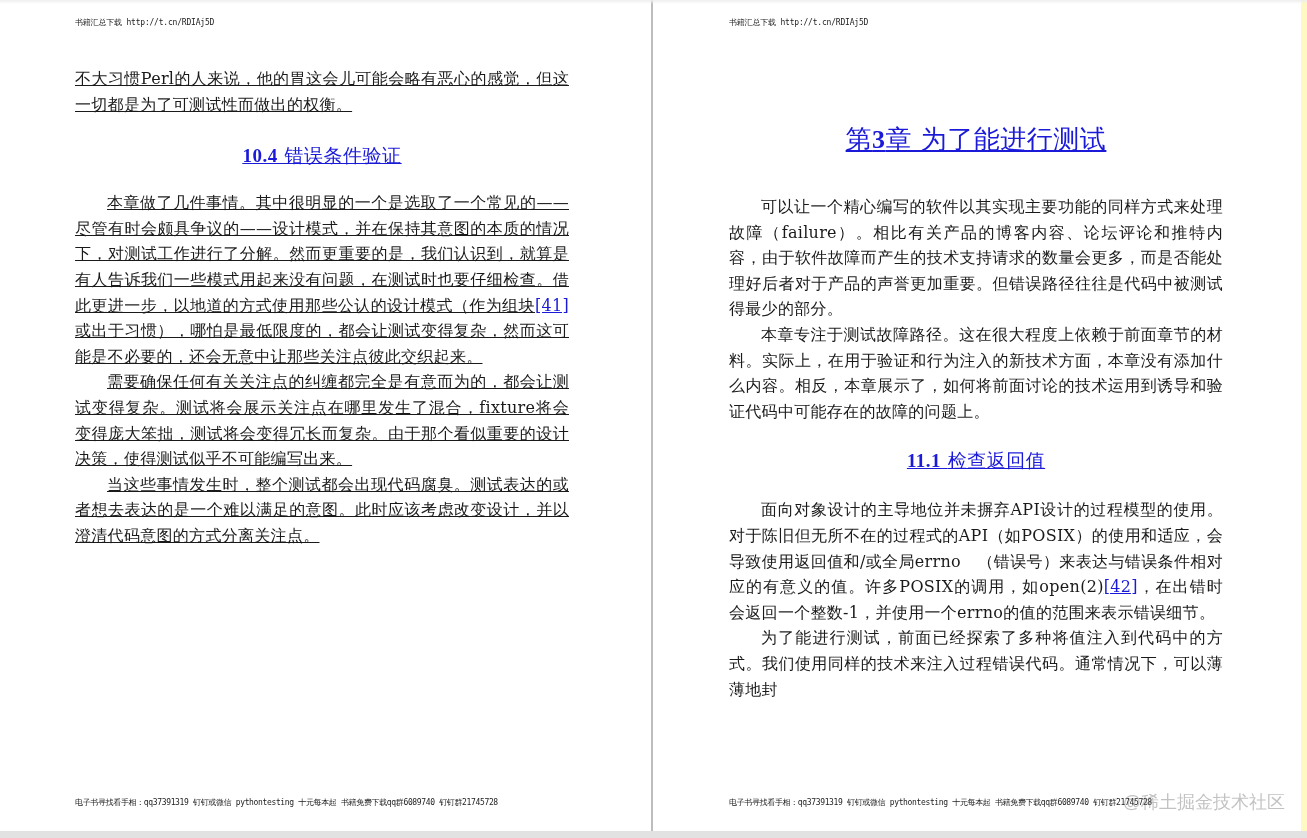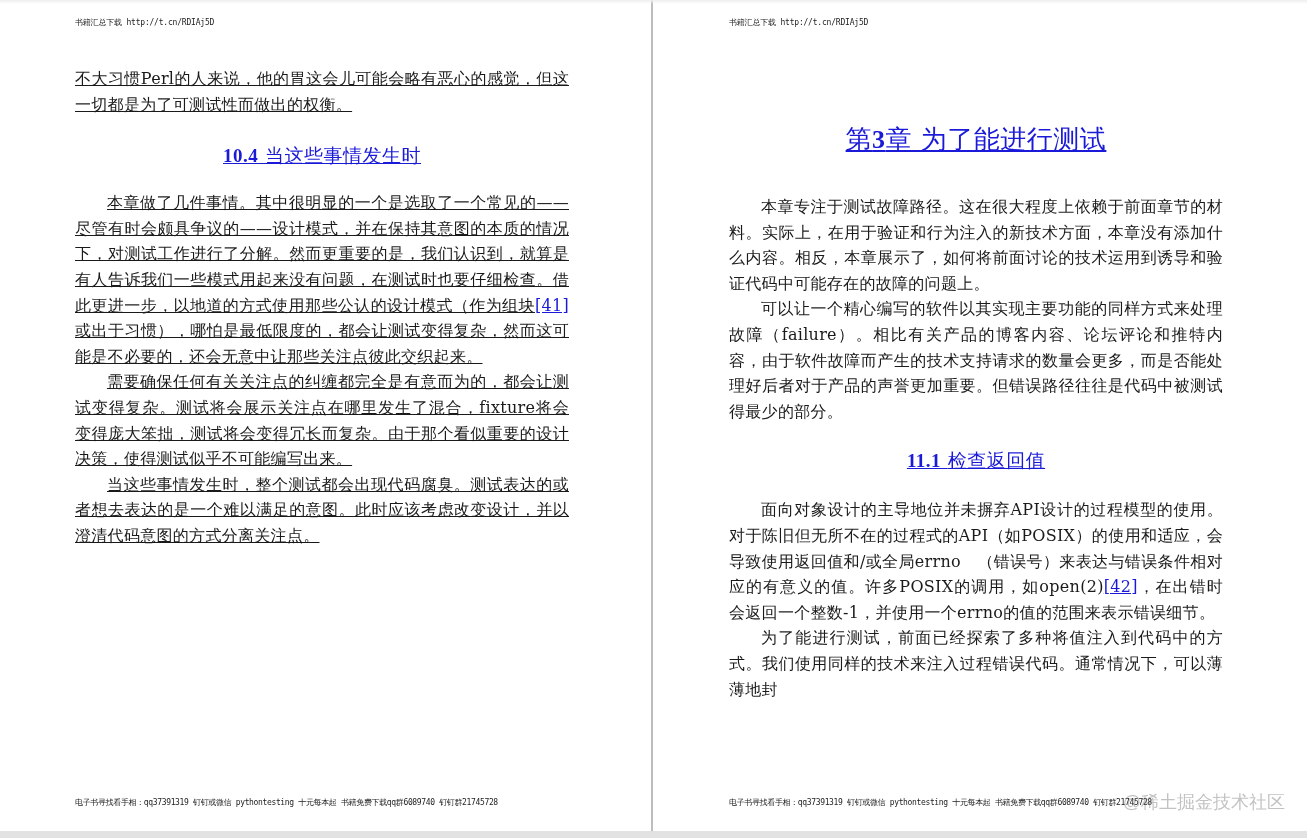--- a/index.html
+++ b/index.html
@@ -7,21 +7,21 @@
       padding: 0;
       width: 1307px;
       height: 838px;
       overflow: hidden;
       background: #e4e4e4;
     }
     .viewer {
       position: relative;
       width: 1307px;
       height: 838px;
-      background: #ffffff;
+      background: #fef9c3;
     }
     .page {
       position: absolute;
       top: 0;
       height: 831px;
       background: #ffffff;
       box-sizing: border-box;
     }
     .page-left {
       left: 0;
@@ -131,21 +131,21 @@
 <div class="viewer">
 
   <div class="page page-left">
     <div class="running-header">书籍汇总下载 http://t.cn/RDIAj5D</div>
 
     <div class="body" style="top:66px;text-decoration:underline;">
       <p class="p">不大习惯Perl的人来说，他的胃这会儿可能会略有恶心的感觉，但这一切都是为了可测试性而做出的权衡。</p>
 
       <h2 class="section-title h2" style="margin-top:26px; margin-bottom:22px;">
         <span class="num">10.4</span>
-        <span>当这些事情发生时</span>
+        <span>错误条件验证</span>
       </h2>
 
       <p class="p indent"><span>本章做了几件事情。其中很明显的一个是选取了一个常见的——尽管有时会颇具争议的——设计模式，并在保持其意图的本质的情况下，对测试工作进行了分解。然而更重要的是，我们认识到，就算是有人告诉我们一些模式用起来没有问题，在测试时也要仔细检查。借此更进一步，以地道的方式使用那些公认的设计模式（作为组块</span><a class="ref">[41]</a><span>或出于习惯），哪怕是最低限度的，都会让测试变得复杂，然而这可能是不必要的，还会无意中让那些关注点彼此交织起来。</span></p>
 
       <p class="p indent">需要确保任何有关关注点的纠缠都完全是有意而为的，都会让测试变得复杂。测试将会展示关注点在哪里发生了混合，fixture将会变得庞大笨拙，测试将会变得冗长而复杂。由于那个看似重要的设计决策，使得测试似乎不可能编写出来。</p>
 
       <p class="p indent">当这些事情发生时，整个测试都会出现代码腐臭。测试表达的或者想去表达的是一个难以满足的意图。此时应该考虑改变设计，并以澄清代码意图的方式分离关注点。</p>
     </div>
 
     <div class="running-footer">电子书寻找看手相：qq37391319 钉钉或微信 pythontesting 十元每本起 书籍免费下载qq群6089740 钉钉群21745728</div>
@@ -154,22 +154,22 @@
   <div class="divider"></div>
 
   <div class="page page-right">
     <div class="running-header">书籍汇总下载 http://t.cn/RDIAj5D</div>
 
     <div class="body" style="top:123px;">
       <h1 class="section-title h1" style="margin-bottom:38px;">
         <span>第</span><span class="num">3</span><span>章 为了能进行测试</span>
       </h1>
 
+      <p class="p indent">可以让一个精心编写的软件以其实现主要功能的同样方式来处理故障（failure）。相比有关产品的博客内容、论坛评论和推特内容，由于软件故障而产生的技术支持请求的数量会更多，而是否能处理好后者对于产品的声誉更加重要。但错误路径往往是代码中被测试得最少的部分。</p>
       <p class="p indent">本章专注于测试故障路径。这在很大程度上依赖于前面章节的材料。实际上，在用于验证和行为注入的新技术方面，本章没有添加什么内容。相反，本章展示了，如何将前面讨论的技术运用到诱导和验证代码中可能存在的故障的问题上。</p>
-      <p class="p indent">可以让一个精心编写的软件以其实现主要功能的同样方式来处理故障（failure）。相比有关产品的博客内容、论坛评论和推特内容，由于软件故障而产生的技术支持请求的数量会更多，而是否能处理好后者对于产品的声誉更加重要。但错误路径往往是代码中被测试得最少的部分。</p>
 
       <h2 class="section-title h2" style="margin-top:24px; margin-bottom:24px;">
         <span class="num">11.1</span>
         <span>检查返回值</span>
       </h2>
 
       <p class="p indent"><span>面向对象设计的主导地位并未摒弃API设计的过程模型的使用。对于陈旧但无所不在的过程式的API（如POSIX）的使用和适应，会导致使用返回值和/或全局errno　（错误号）来表达与错误条件相对应的有意义的值。许多POSIX的调用，如open(2)</span><a class="ref">[42]</a><span>，在出错时会返回一个整数-1，并使用一个errno的值的范围来表示错误细节。</span></p>
 
       <p class="p indent">为了能进行测试，前面已经探索了多种将值注入到代码中的方式。我们使用同样的技术来注入过程错误代码。通常情况下，可以薄薄地封</p>
     </div>

